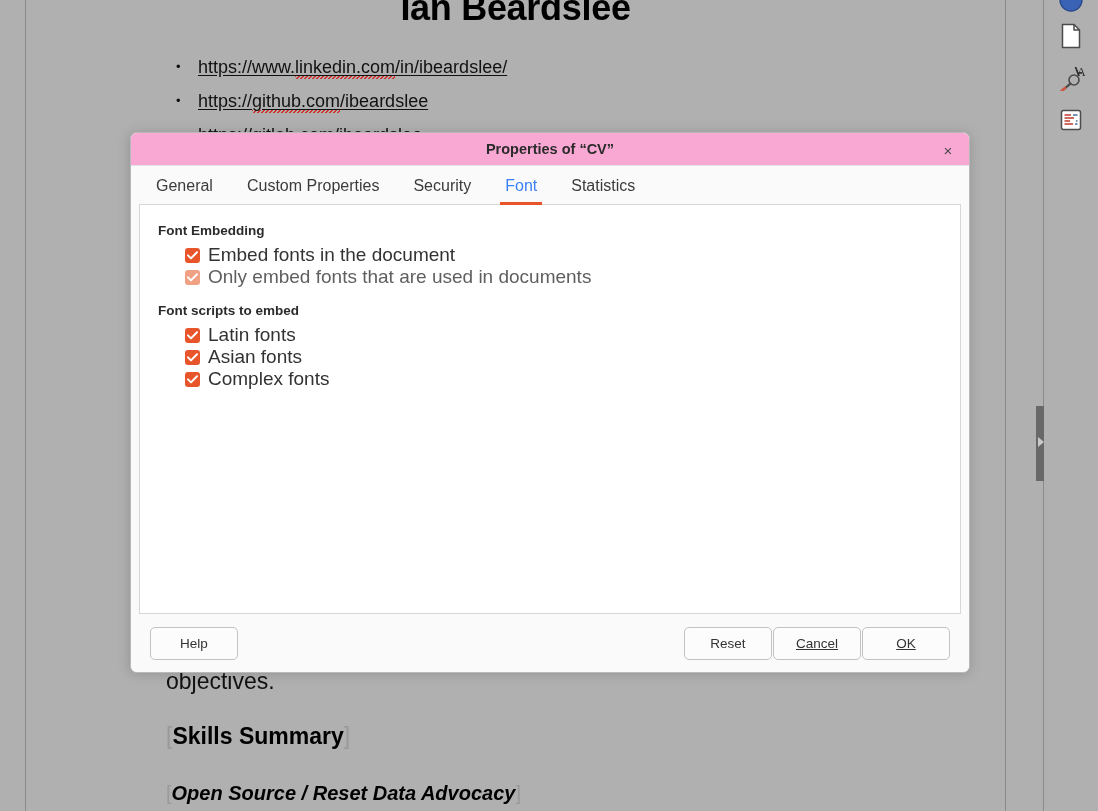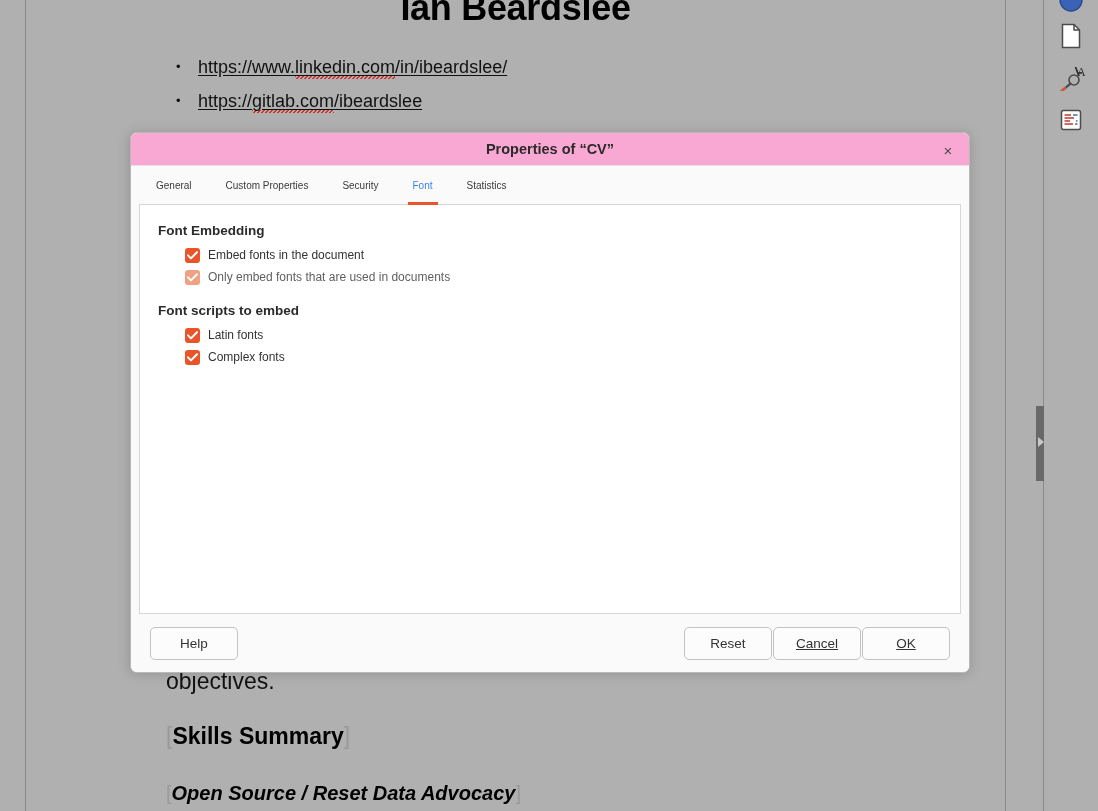--- a/index.html
+++ b/index.html
@@ -206,21 +206,21 @@
   .tabstrip::after {
     content: "";
     position: absolute;
     left: 8px; right: 8px; bottom: 0;
     height: 1px; background: #d7d7d7;
   }
   .tab {
     position: relative;
     display: flex; align-items: center;
     padding: 0 17px;
-    font-size: 10px;
+    font-size: 16px;
     color: #3b3b3b;
     cursor: pointer;
     white-space: nowrap;
     z-index: 1;
   }
   .tab.active { color: #3b82f6; }
   .tab.active::after {
     content: "";
     position: absolute;
     left: 12px; right: 12px; bottom: 0;
@@ -257,21 +257,21 @@
     width: 15px; height: 15px;
     border-radius: 3px;
     background: #e8552a;
     display: flex; align-items: center; justify-content: center;
     flex: 0 0 auto;
     margin-right: 8px;
   }
   .cb-box.dim { background: #f0a184; }
   .cb-box svg { display: block; }
   .cb-label {
-    font-size: 12px;
+    font-size: 19px;
     color: #333;
     white-space: nowrap;
   }
   .cb-label.dim { color: #5f5f5f; }
 
   
   .dlg-footer {
     flex: 0 0 auto;
     height: 58px;
     display: flex;
@@ -305,20 +305,23 @@
 
   <div class="doc-page">
     <div class="doc-inner">
       <h1 class="doc-title">Ian Beardslee</h1>
 
       <ul class="doc-list">
         <li>
           <span class="doc-link"><span>https://www.</span><span class="spell">linkedin.com</span><span>/in/ibeardslee/</span></span>
         </li>
         <li>
+          <span class="doc-link"><span>https://</span><span class="spell">github.com</span><span>/ibeardslee</span></span>
+        </li>
+        <li>
           <span class="doc-link"><span>https://</span><span class="spell">gitlab.com</span><span>/ibeardslee</span></span>
         </li>
       </ul>
 
       <div class="doc-para" style="top:668px;">objectives.</div>
 
       <div class="doc-h2" style="top:723px;">
         <span class="bookmark-brk">[</span><span>Skills Summary</span><span class="bookmark-brk">]</span>
       </div>
 
@@ -421,20 +424,28 @@
 
       <div class="cb-row">
         <span class="cb-box">
           <svg width="11" height="9" viewBox="0 0 11 9">
             <path d="M1 4.4 L4 7.4 L10 1.2" fill="none" stroke="#ffffff" stroke-width="2" stroke-linecap="round" stroke-linejoin="round"></path>
           </svg>
         </span>
         <span class="cb-label">Latin fonts</span>
       </div>
 
+      <div class="cb-row">
+        <span class="cb-box">
+          <svg width="11" height="9" viewBox="0 0 11 9">
+            <path d="M1 4.4 L4 7.4 L10 1.2" fill="none" stroke="#ffffff" stroke-width="2" stroke-linecap="round" stroke-linejoin="round"></path>
+          </svg>
+        </span>
+        <span class="cb-label">Asian fonts</span>
+      </div>
 
       <div class="cb-row">
         <span class="cb-box">
           <svg width="11" height="9" viewBox="0 0 11 9">
             <path d="M1 4.4 L4 7.4 L10 1.2" fill="none" stroke="#ffffff" stroke-width="2" stroke-linecap="round" stroke-linejoin="round"></path>
           </svg>
         </span>
         <span class="cb-label">Complex fonts</span>
       </div>
 

